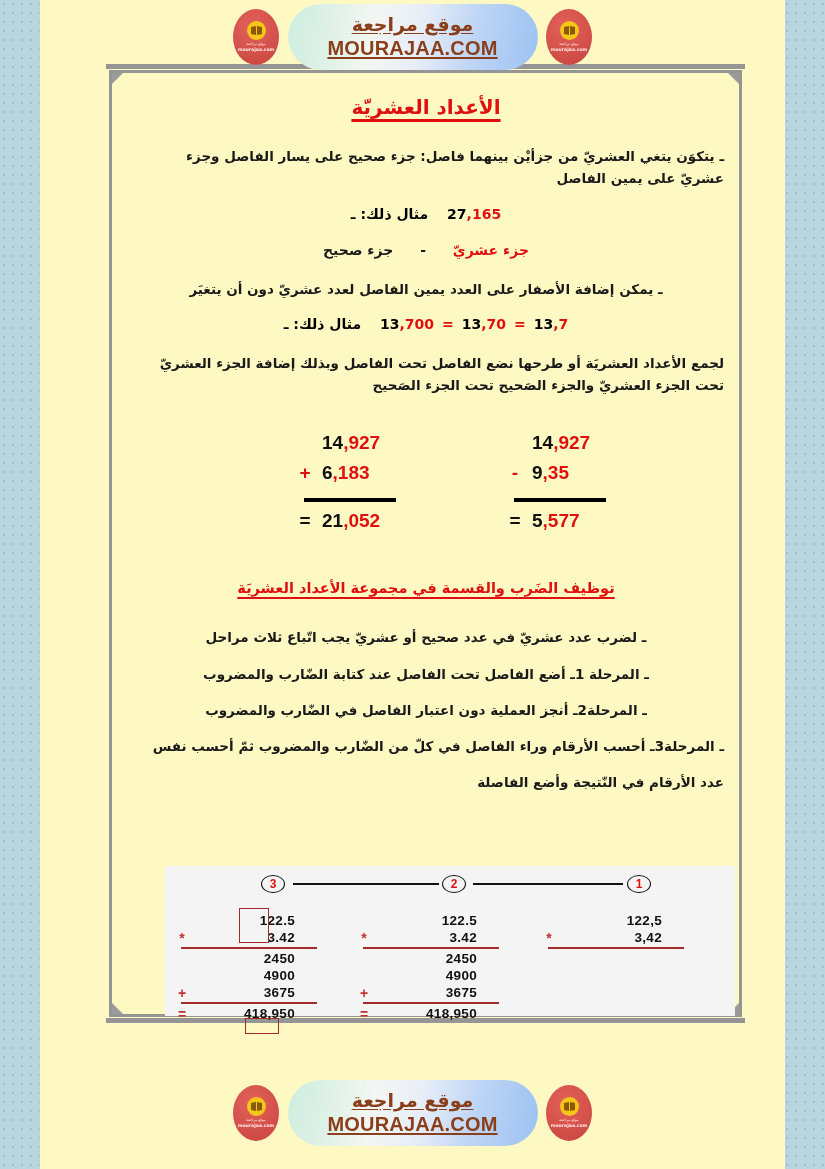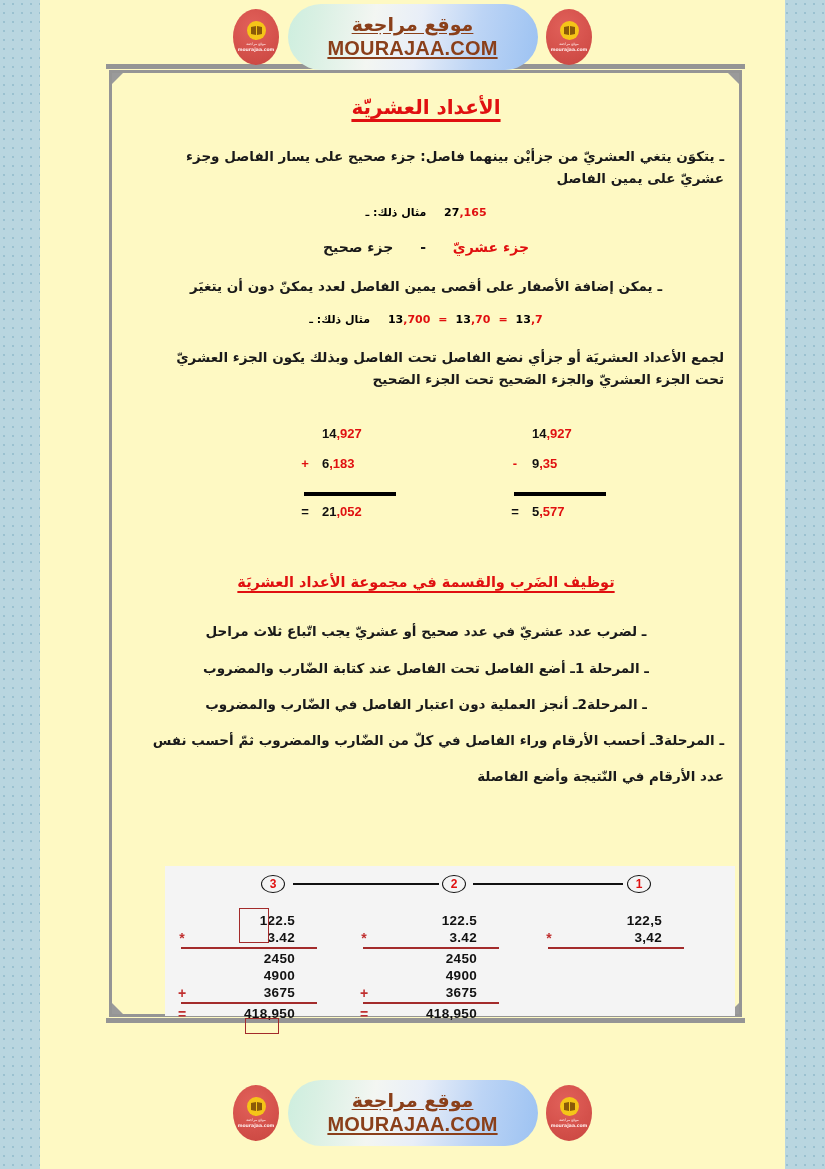--- a/index.html
+++ b/index.html
@@ -165,21 +165,21 @@
   }
   .para.c  { text-align: center; }
   .para.j  { text-align: justify; }
   .ltr-num { direction: ltr; unicode-bidi: embed; display: inline-block; }
   .red { color: #e01010; }
 
   .row-ex {
     margin-top: 16px;
     text-align: center;
     font-family: "DejaVu Sans", sans-serif;
-    font-size: 11px;
+    font-size: 14px;
     font-weight: bold;
   }
 
   .parts-row {
     margin-top: 20px;
     text-align: center;
     font-family: "DejaVu Sans", sans-serif;
     font-size: 14px;
     font-weight: bold;
     color: #1a1a1a;
@@ -192,21 +192,21 @@
   
   .calc-wrap {
     margin-top: 36px;
     display: flex;
     justify-content: center;
     gap: 60px;
     direction: ltr;
   }
   .calc {
     font-family: "Liberation Sans", sans-serif;
-    font-size: 13px;
+    font-size: 19px;
     font-weight: bold;
     color: #111;
     width: 150px;
   }
   .calc-line {
     display: flex;
     align-items: baseline;
     justify-content: flex-end;
     gap: 10px;
     height: 30px;
@@ -366,29 +366,29 @@
       <span style="margin-right:14px">مثال ذلك: ـ</span>
     </div>
 
     <div class="parts-row">
       <span class="red">جزء عشريّ</span>
       <span class="sep">-</span>
       <span>جزء صحيح</span>
     </div>
 
     <div class="bullet-blk">
-      <p class="para c">ـ يمكن إضافة الأصفار على أقصى يمين الفاصل لعدد يمكنّ دون أن يتغيَر</p>
+      <p class="para c">ـ يمكن إضافة الأصفار على العدد يمين الفاصل لعدد عشريّ دون أن يتغيَر</p>
       <div class="row-ex">
         <span class="ltr-num"><span>13</span><span class="red">,</span><span class="red">700</span><span class="red" style="margin:0 8px">=</span><span>13</span><span class="red">,</span><span class="red">70</span><span class="red" style="margin:0 8px">=</span><span>13</span><span class="red">,</span><span class="red">7</span></span>
         <span style="margin-right:14px">مثال ذلك: ـ</span>
       </div>
     </div>
 
     <div class="bullet-blk">
-      <p class="para j" style="margin-top:14px">لجمع الأعداد العشريَة أو جزأي نضع الفاصل تحت الفاصل وبذلك يكون الجزء العشريّ</p>
+      <p class="para j" style="margin-top:14px">لجمع الأعداد العشريَة أو طرحها نضع الفاصل تحت الفاصل وبذلك إضافة الجزء العشريّ</p>
       <p class="para j">تحت الجزء العشريّ والجزء الصَحيح تحت الجزء الصَحيح</p>
     </div>
 
     <div class="calc-wrap">
 
       <div class="calc">
         <div class="calc-line">
           <span class="calc-op"></span>
           <span class="calc-val"><span>14</span><span class="red">,</span><span class="red">927</span></span>
         </div>

